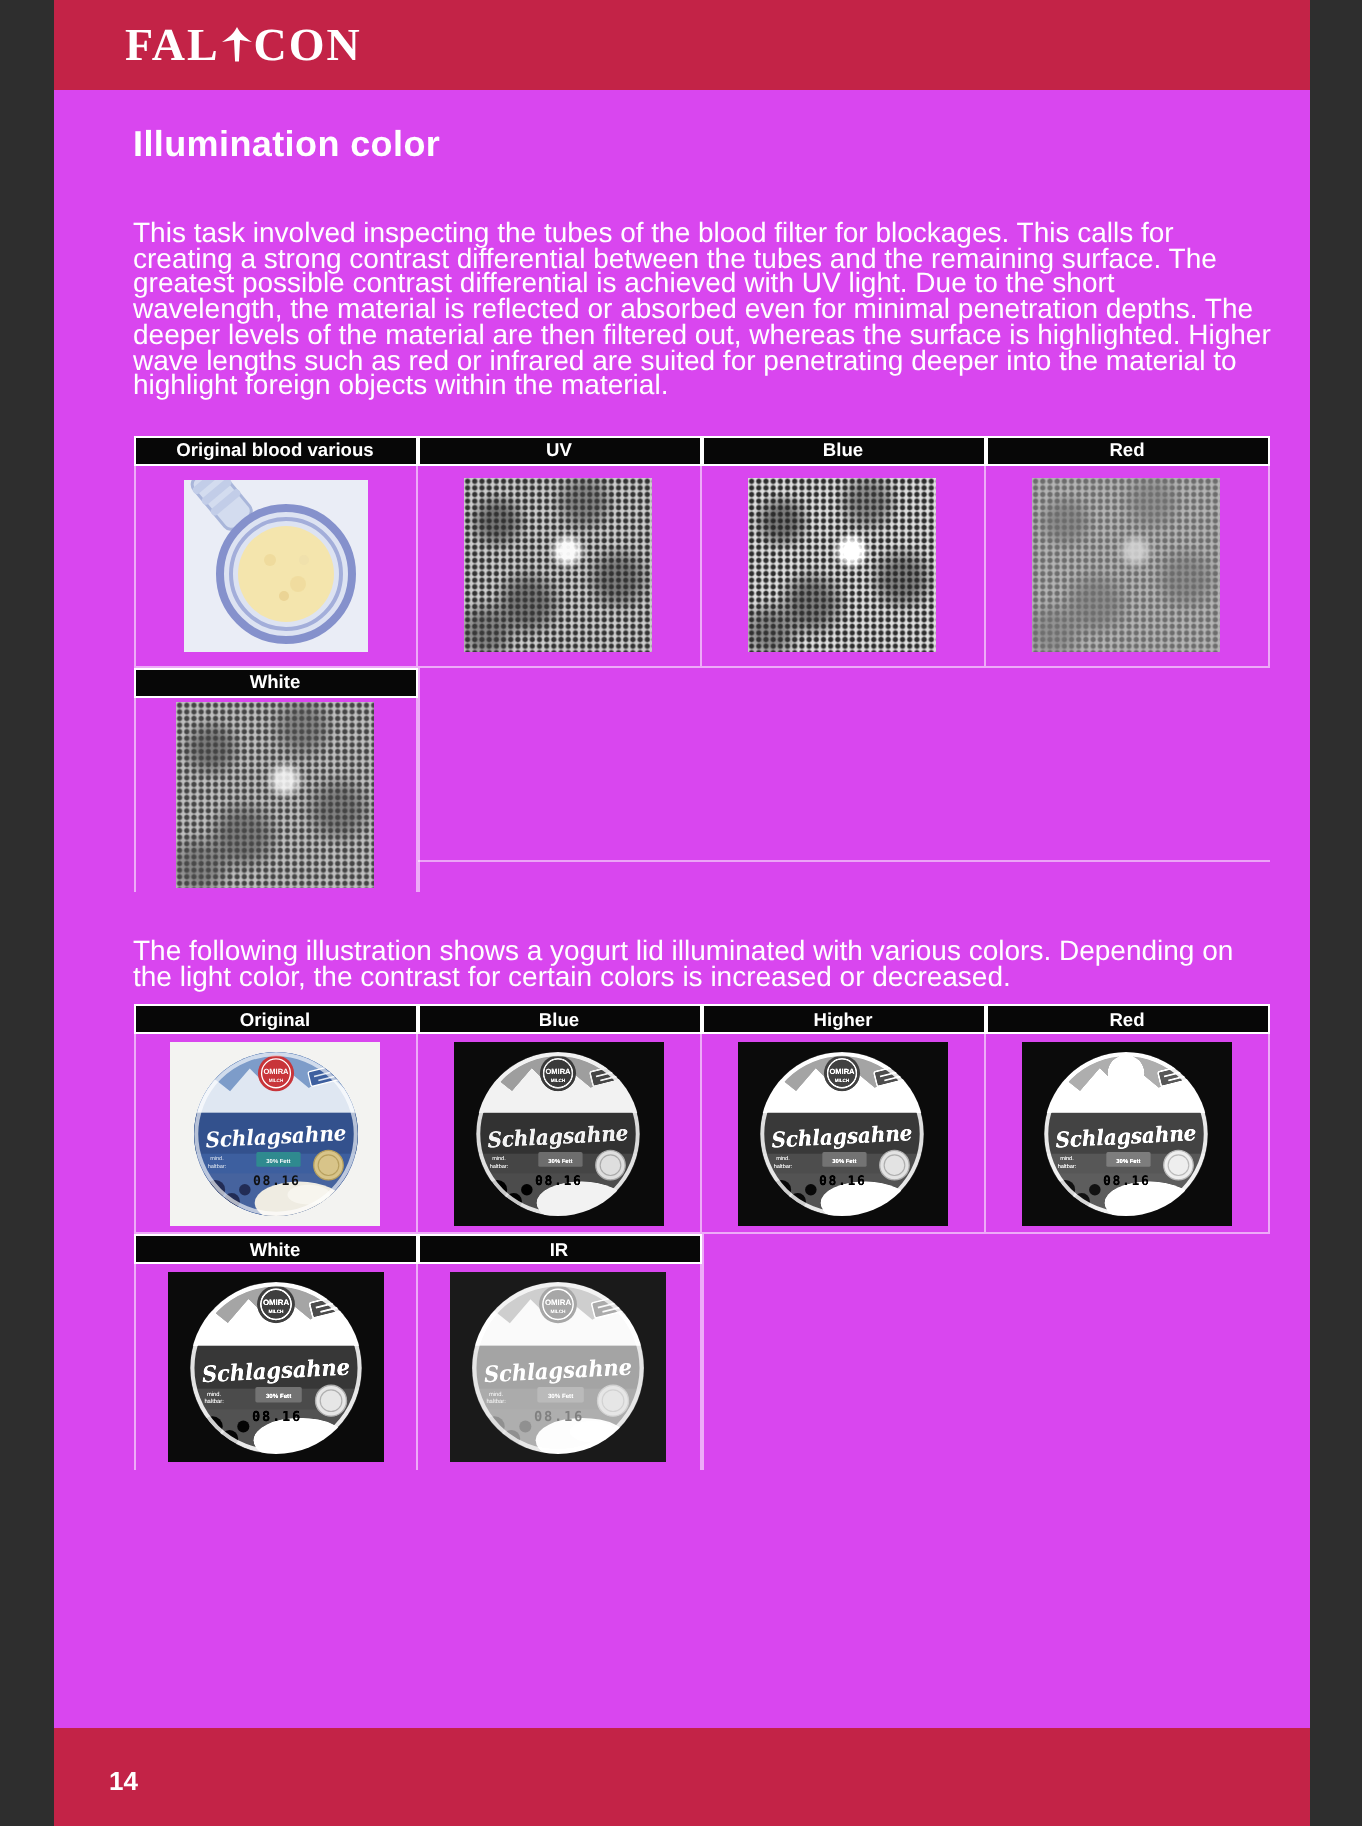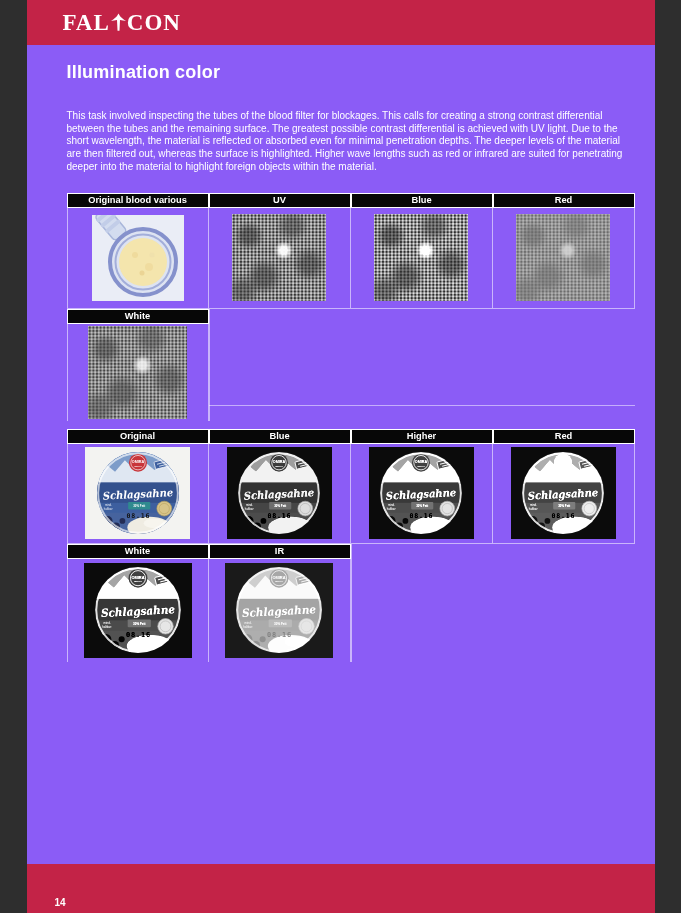--- a/index.html
+++ b/index.html
@@ -1,30 +1,30 @@
 <!DOCTYPE html>
 <html><head>
 <meta charset="utf-8">
 <style>
   html,body{margin:0;padding:0;}
   body{background:#2e2e2e;font-family:"Liberation Sans",sans-serif;}
-  .page{position:relative;width:628px;height:913px;background:#8b5cf6;overflow:hidden;margin:0 auto;}
+  .page{position:relative;width:628px;height:913px;background:#d946ef;overflow:hidden;margin:0 auto;}
 
   
   .top-bar{position:relative;height:45px;background:#C32347;display:flex;align-items:center;}
   .brand{display:flex;align-items:center;margin-left:36px;color:#fff;
          font-family:"Liberation Serif",serif;font-size:23px;font-weight:600;letter-spacing:1px;}
   .falcon-glyph{width:15px;height:21px;margin:0 1px;display:block;}
   .bottom-bar{position:absolute;left:0;top:864px;width:681px;height:49px;background:#C32347;}
-  .page-num{position:absolute;left:28px;top:33px;color:#fff;font-size:10px;font-weight:bold;}
+  .page-num{position:absolute;left:28px;top:19px;color:#fff;font-size:13px;font-weight:bold;}
 
   
   .content{padding-left:40px;}
   h1.title{margin:17px 0 6px 0;color:#fff;font-size:18px;font-weight:bold;letter-spacing:.2px;}
-  .para{margin:0;width:569px;color:#fff;font-size:10px;line-height:12.7px;}
+  .para{margin:0;width:569px;color:#fff;font-size:14px;line-height:12.7px;}
   .para.p1{margin-top:27px;}
   .para.p2{margin-top:23px;}
 
   
   .ph-table{position:relative;width:568px;}
   .ph-table.t1{margin-top:19px;}
   .ph-table.t2{margin-top:8px;}
   .t-row{display:flex;}
   .t-head{width:142px;height:15px;box-sizing:border-box;background:#070707;border:1px solid #fff;
           color:#fff;font-size:9.3px;font-weight:bold;display:flex;align-items:center;justify-content:center;}
@@ -148,20 +148,21 @@
       </div>
       <div class="t-row h-img2">
         <div class="t-cell first h-img2">
             <div class="mesh m-white"></div>
           </div>
         <div class="filler h-img2" style="width:426px;"></div>
       </div>
       <div class="grid-line-h" style="left:142px;top:212px;width:426px;"></div>
     </div>
 
+    <p class="para p2">The following illustration shows a yogurt lid illuminated with various colors.  Depending on the light color, the contrast for certain colors is increased or decreased.</p>
 
     <div class="ph-table t2">
       <div class="t-row">
         <div class="t-head">Original</div>
         <div class="t-head">Blue</div>
         <div class="t-head">Higher</div>
         <div class="t-head">Red</div>
       </div>
       <div class="t-row row-imgs h-img3">
         <div class="t-cell first h-img3">

